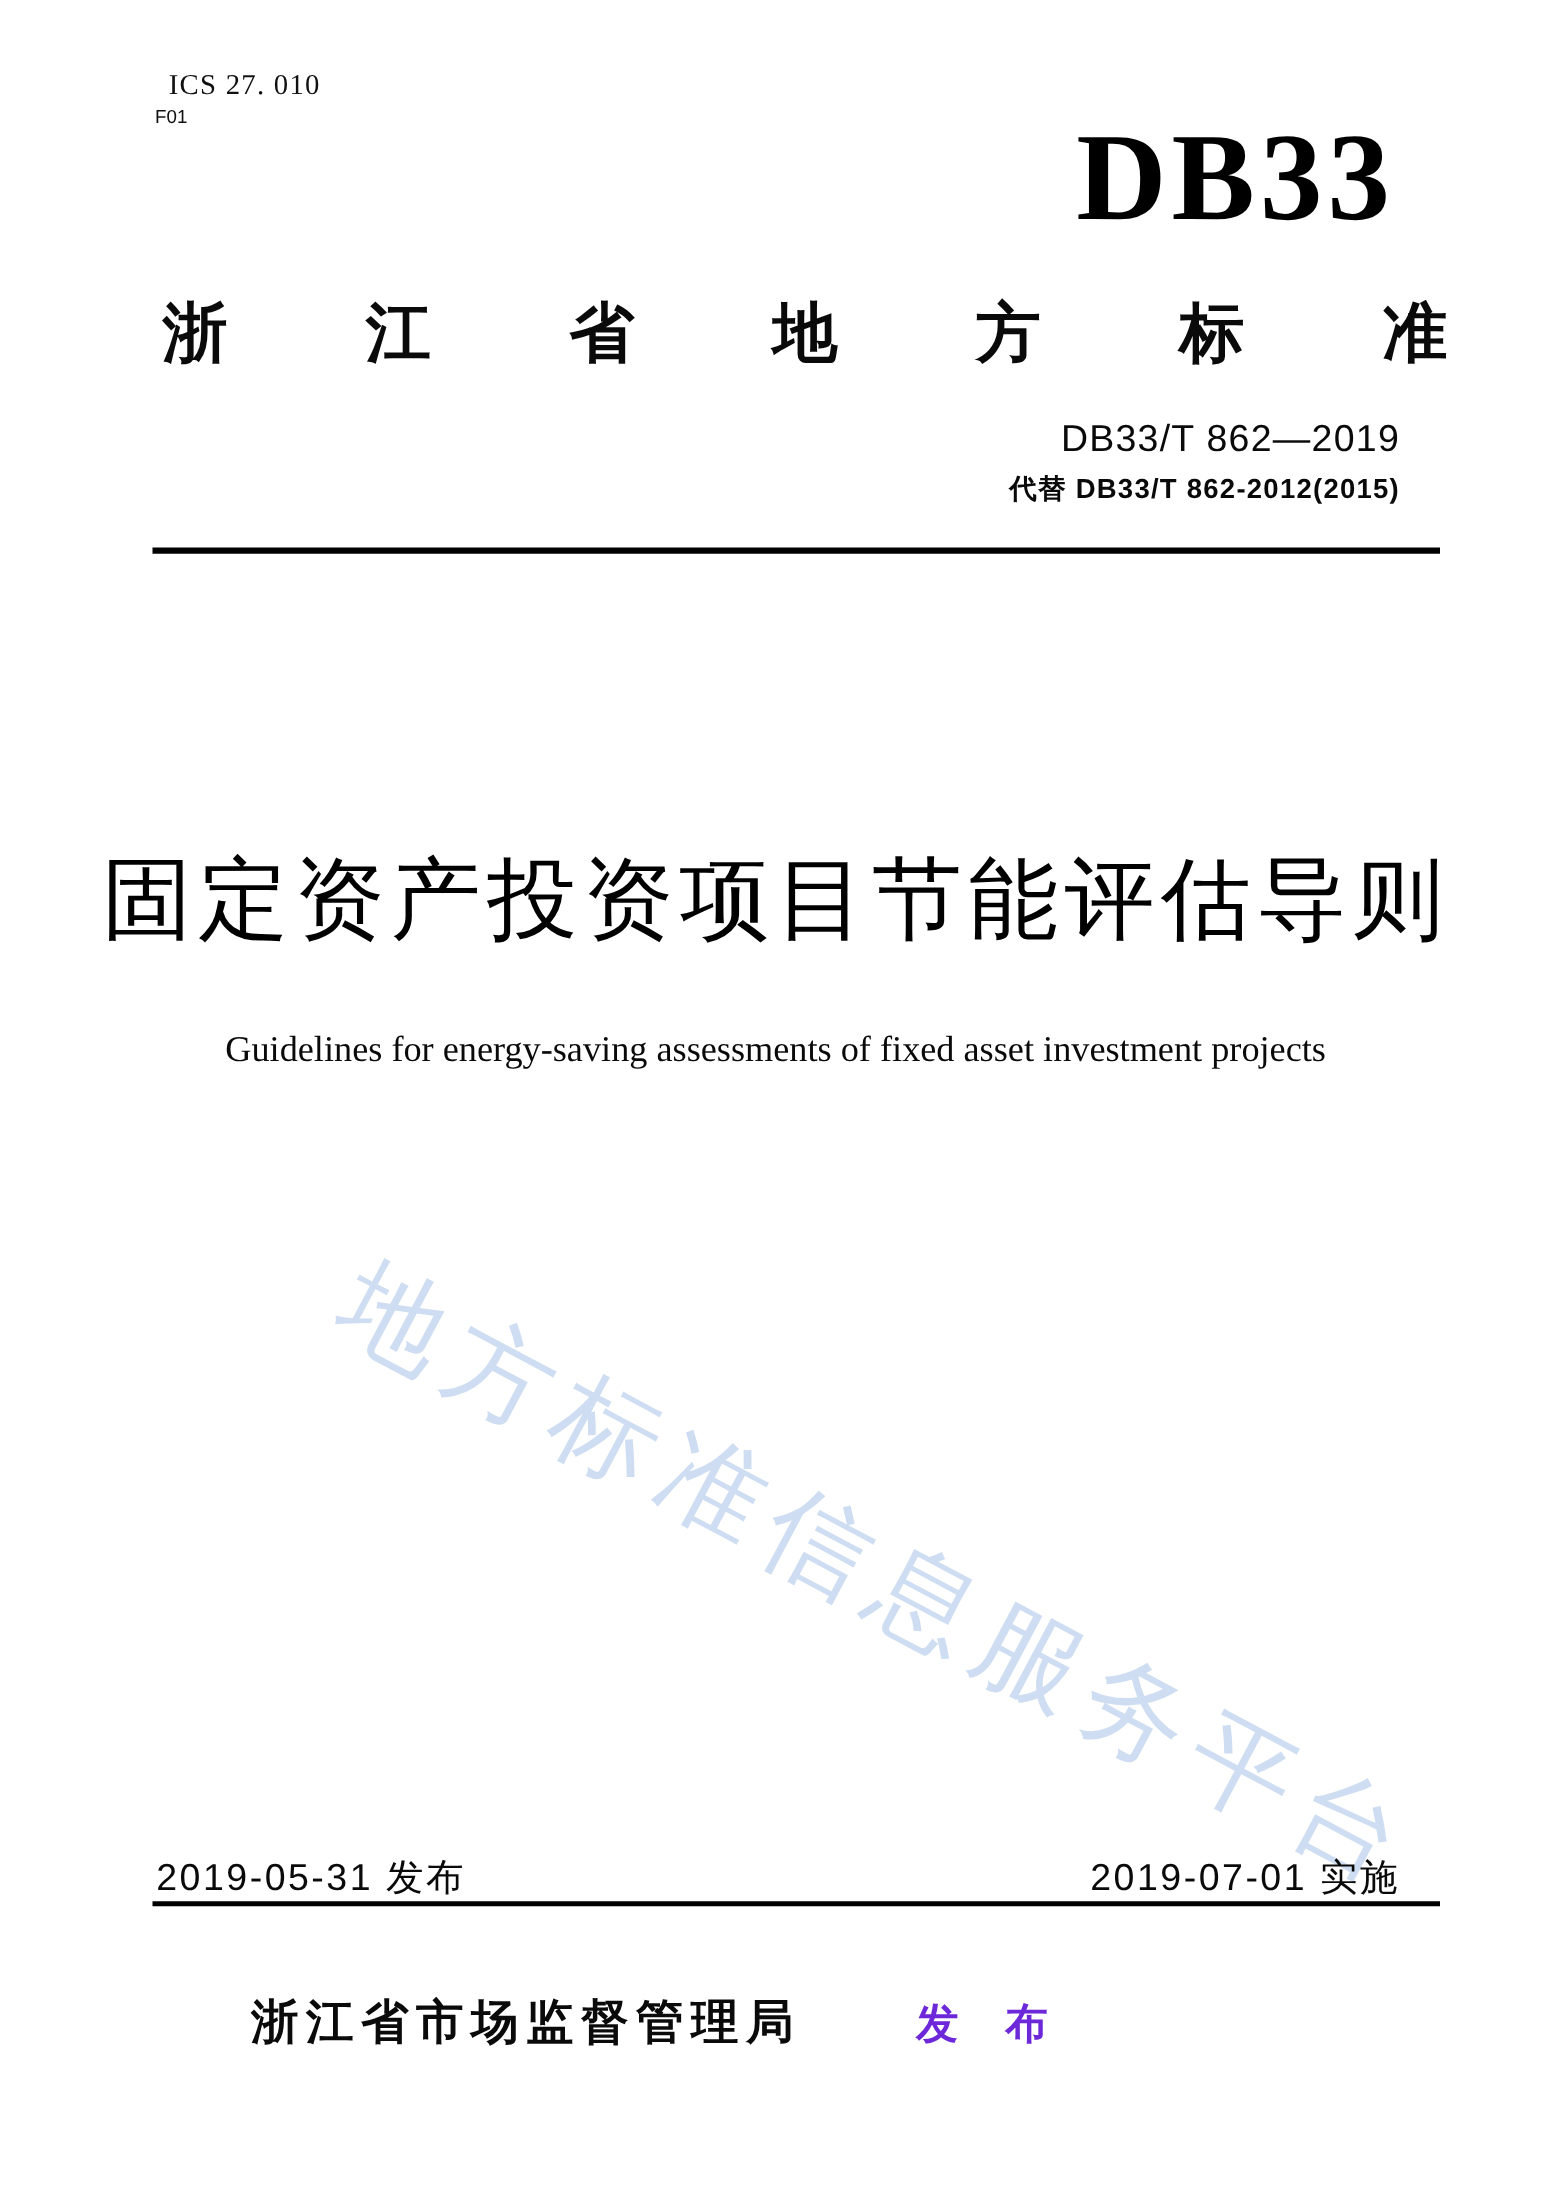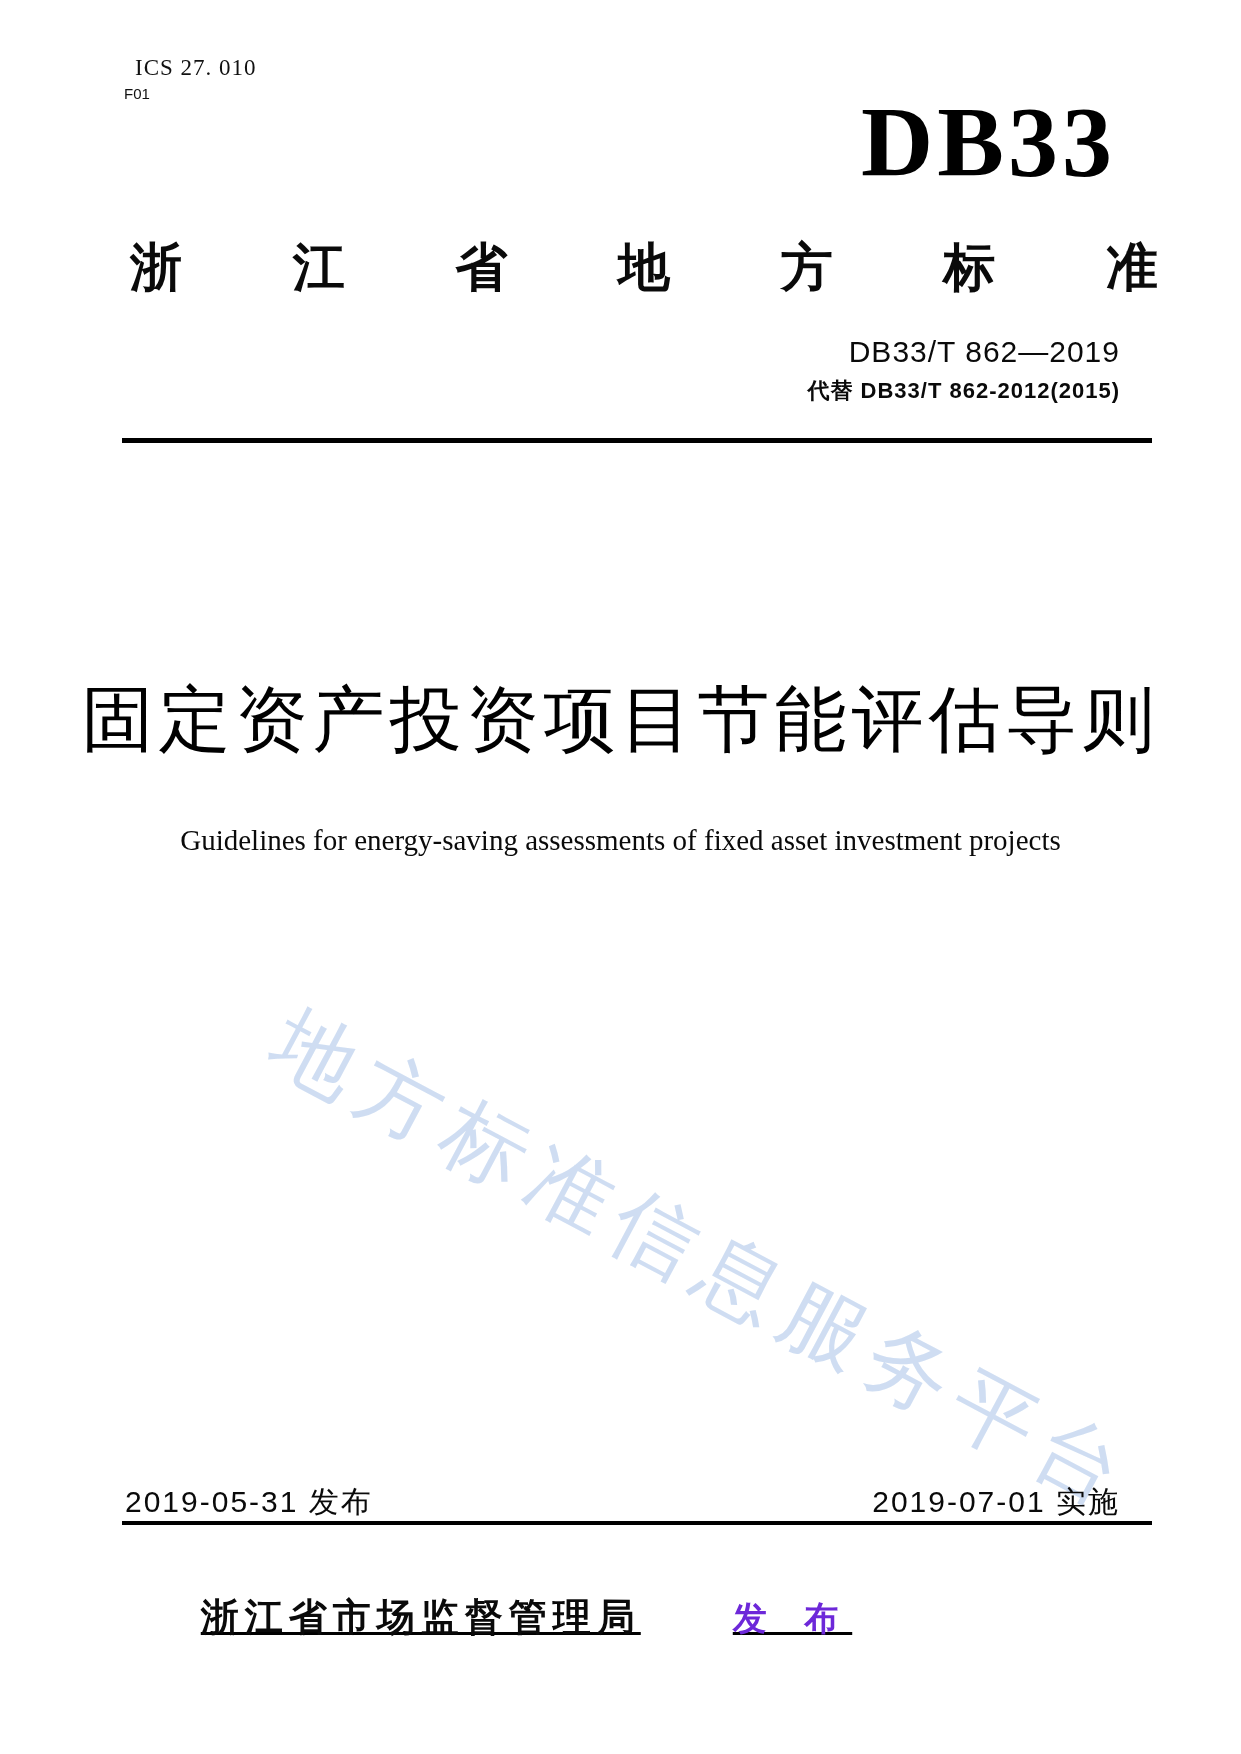--- a/index.html
+++ b/index.html
@@ -117,21 +117,20 @@
     width: 1030px; height: 4px;
     background: #000;
   }
   .publisher-row {
     left: 0; top: 1592px;
     width: 1053px;
     display: flex;
     justify-content: center;
     align-items: baseline;
     gap: 92px;
-    text-decoration: underline;
   }
   .publisher-name {
     font-size: 38px;
     font-weight: 600;
     letter-spacing: 6px;
     color: #0a0a0a;
   }
   .publish-label {
     font-size: 34px;
     font-weight: 600;

